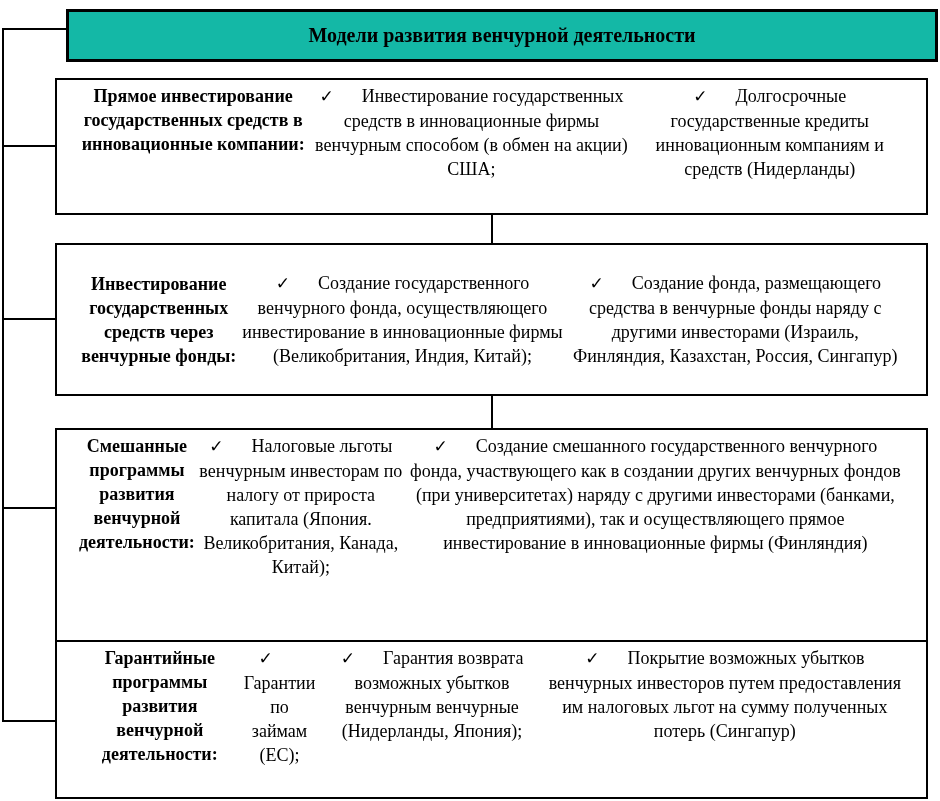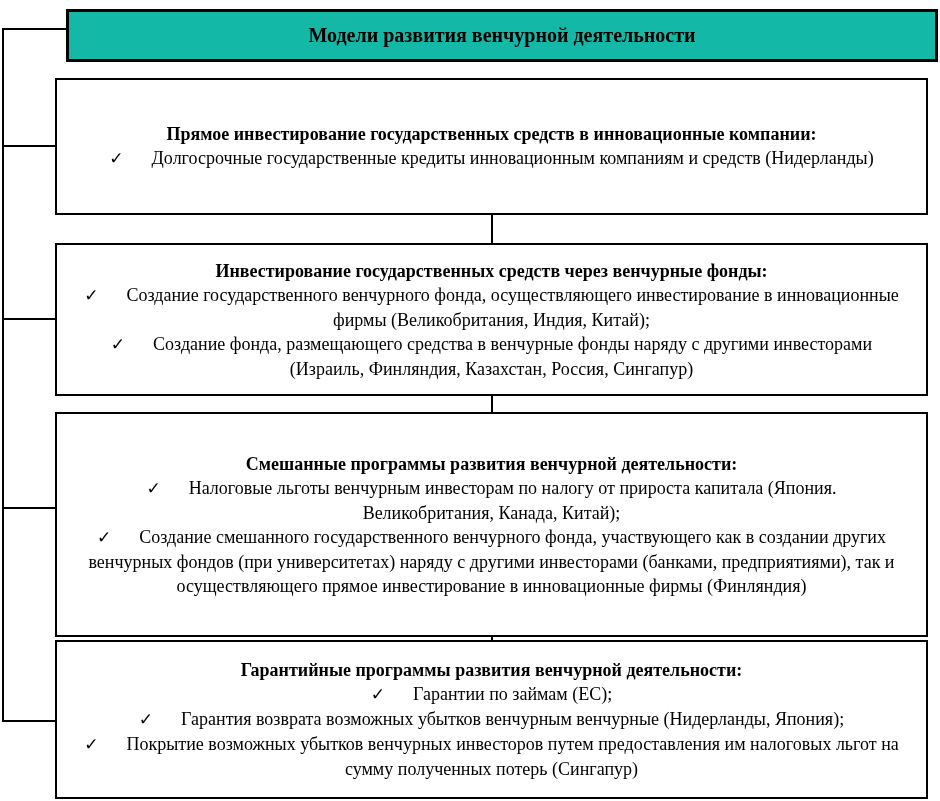--- a/index.html
+++ b/index.html
@@ -25,29 +25,29 @@
     font-size: 20px;
     margin-top: 7px;
   }
   .box {
     position: absolute;
     left: 55px;
     width: 873px;
     border: 2px solid #000000;
     box-sizing: border-box;
     background: #ffffff;
-    display: flex; flex-direction: column; justify-content: center;
+    display: flex; flex-direction: row; justify-content: center;
     padding: 4px 22px;
     font-size: 18px;
     line-height: 24px;
     text-align: center;
   }
   .box-1 { top: 78px;  height: 137px; }
   .box-2 { top: 243px; height: 153px; align-items: center; }
-  .box-3 { top: 412px; height: 225px; }
+  .box-3 { top: 428px; height: 225px; }
   .box-4 { top: 640px; height: 159px; }
   .box .heading { font-weight: bold; }
   .item { text-align: center; }
   .check {
     display: inline-block;
     margin-right: 28px;
     font-size: 17px;
   }
   
   .trunk      { left: 2px;  top: 28px;  width: 2px;  height: 694px; }
@@ -76,20 +76,23 @@
   <div class="line vconn-2"></div>
   <div class="line vconn-3"></div>
 
   <div class="title-box">
     <span>Модели развития венчурной деятельности</span>
   </div>
 
   <div class="box box-1">
     <div class="heading">Прямое инвестирование государственных средств в инновационные компании:</div>
     <div class="item">
+      <span class="check">✓</span><span>Инвестирование государственных средств в инновационные фирмы венчурным способом (в обмен на акции) США;</span>
+    </div>
+    <div class="item">
       <span class="check">✓</span><span>Долгосрочные государственные кредиты инновационным компаниям и средств (Нидерланды)</span>
     </div>
   </div>
 
   <div class="box box-2">
     <div class="heading">Инвестирование государственных средств через венчурные фонды:</div>
     <div class="item">
       <span class="check">✓</span><span>Создание государственного венчурного фонда, осуществляющего инвестирование в инновационные фирмы (Великобритания, Индия, Китай);</span>
     </div>
     <div class="item">

